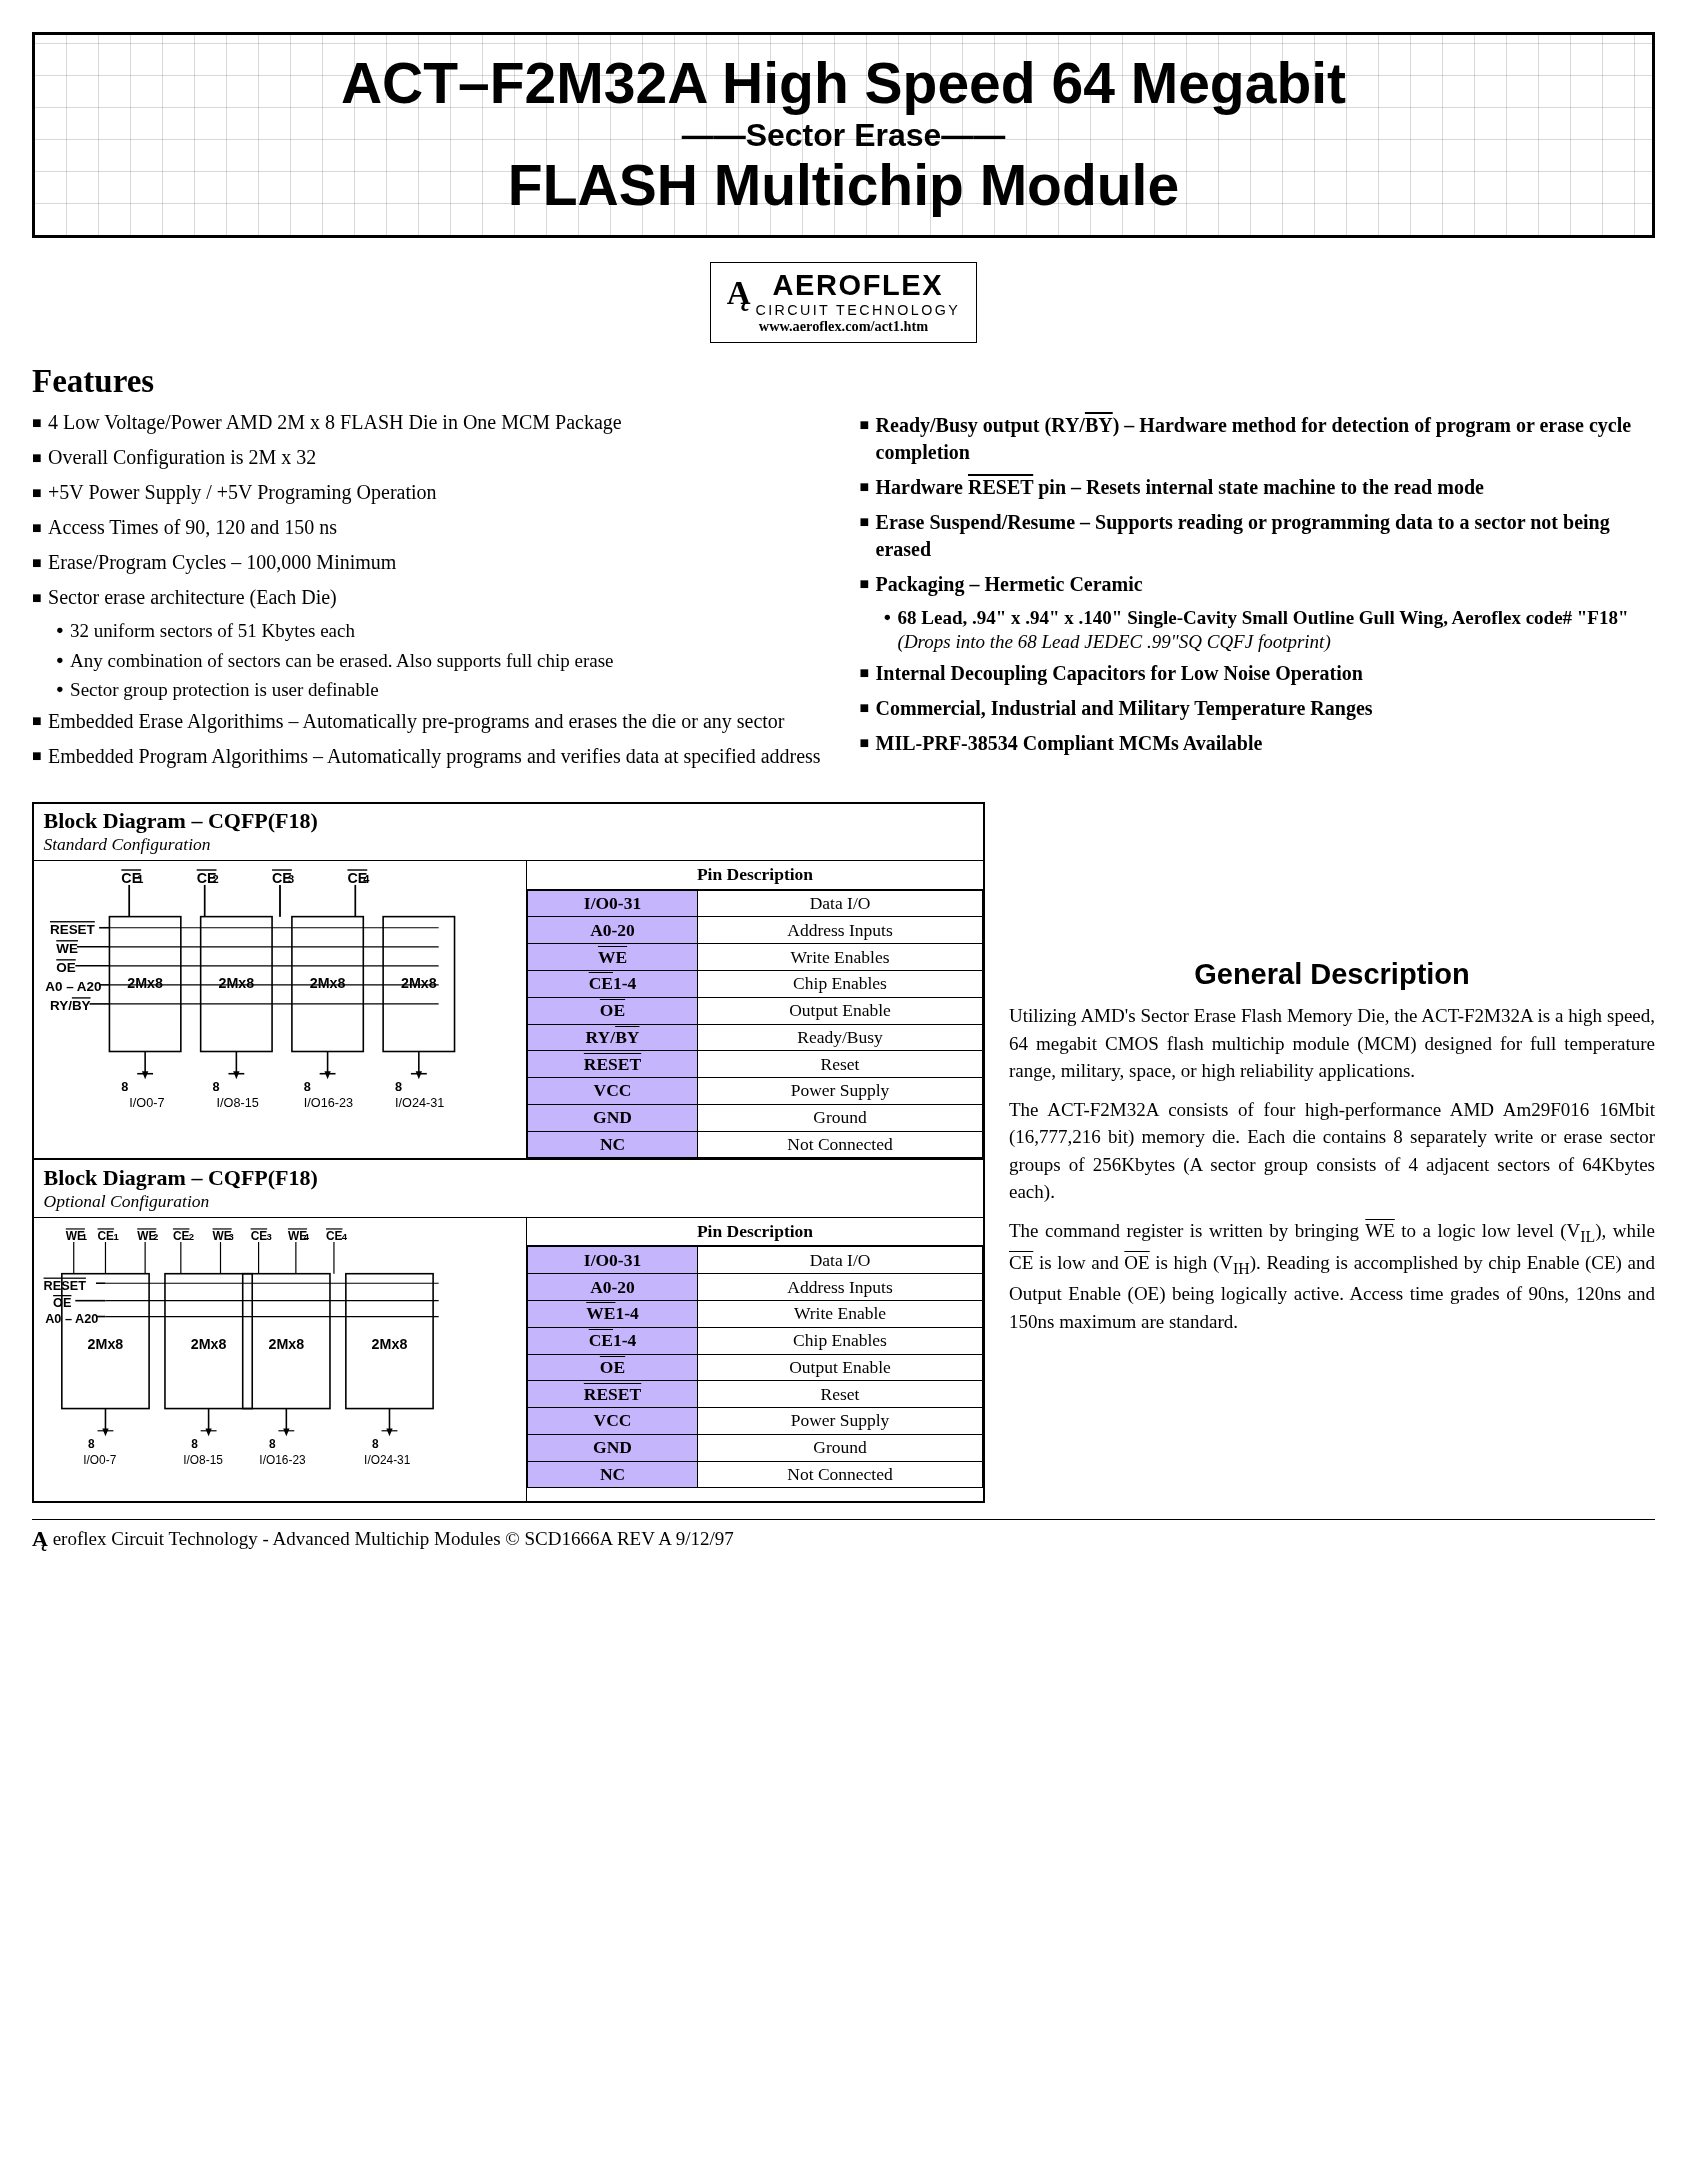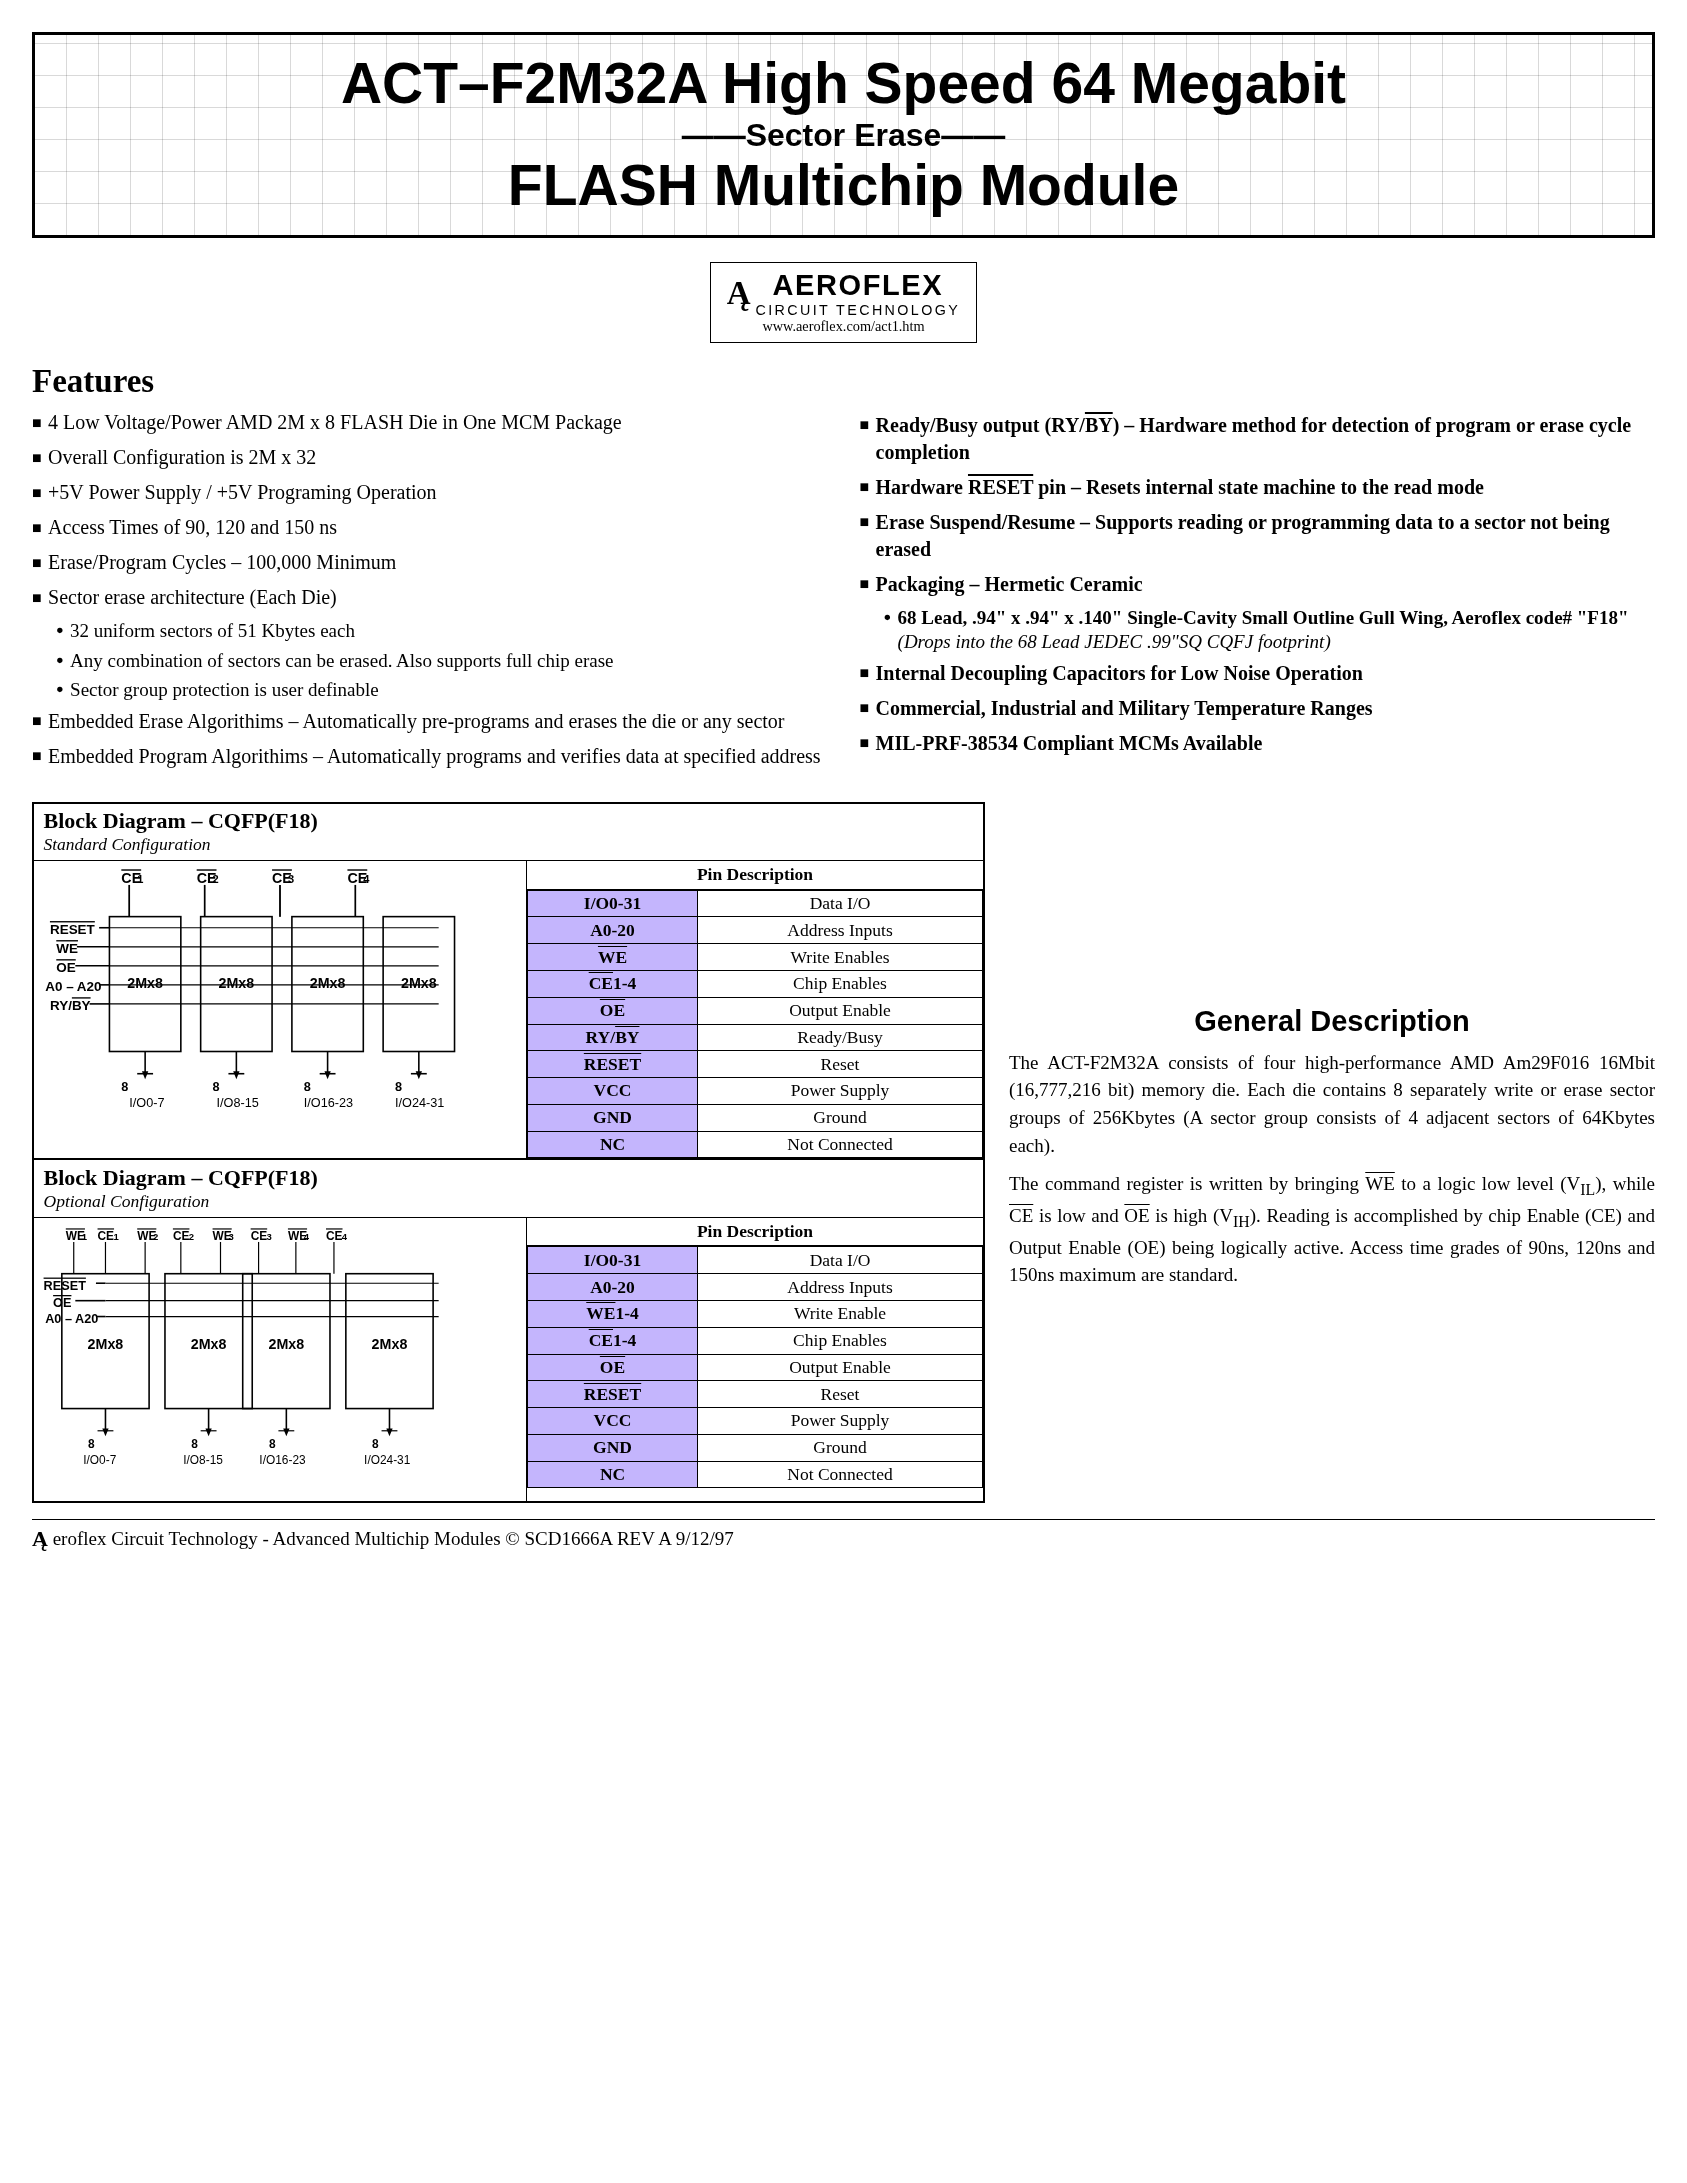--- a/index.html
+++ b/index.html
@@ -59,20 +59,21 @@
       font-family: Arial, sans-serif;
       letter-spacing: 1.6px;
     }
     .logo-sub {
       font-size: 14.3px;
       font-family: Arial, sans-serif;
       letter-spacing: 2.4px;
     }
     .logo-url {
       font-size: 14.3px;
+      font-weight: bold;
     }
 
     
     .features-title {
       font-size: 33px;
       font-weight: bold;
       margin-bottom: 9.5px;
     }
 
     .two-col-features {
@@ -589,20 +590,23 @@
             </table>
         </div>
       </div>
     </div>
 
   </div>
 
   <div class="general-desc-col">
     <div class="general-desc-title">General Description</div>
     <div class="general-desc-text">
+      Utilizing AMD's Sector Erase Flash Memory Die, the ACT-F2M32A is a high speed, 64 megabit CMOS flash multichip module (MCM) designed for full temperature range, military, space, or high reliability applications.
+    </div>
+    <div class="general-desc-text">
       The ACT-F2M32A consists of four high-performance AMD Am29F016 16Mbit (16,777,216 bit) memory die. Each die contains 8 separately write or erase sector groups of 256Kbytes (A sector group consists of 4 adjacent sectors of 64Kbytes each).
     </div>
     <div class="general-desc-text">
       The command register is written by bringing <span style="text-decoration:overline;">WE</span> to a logic low level (V<sub>IL</sub>), while <span style="text-decoration:overline;">CE</span> is low and <span style="text-decoration:overline;">OE</span> is high (V<sub>IH</sub>). Reading is accomplished by chip Enable (CE) and Output Enable (OE) being logically active. Access time grades of 90ns, 120ns and 150ns maximum are standard.
     </div>
   </div>
 </div>
 
 <div class="footer">
   <span class="footer-logo-a" style="font-family:serif;">Ą</span>

